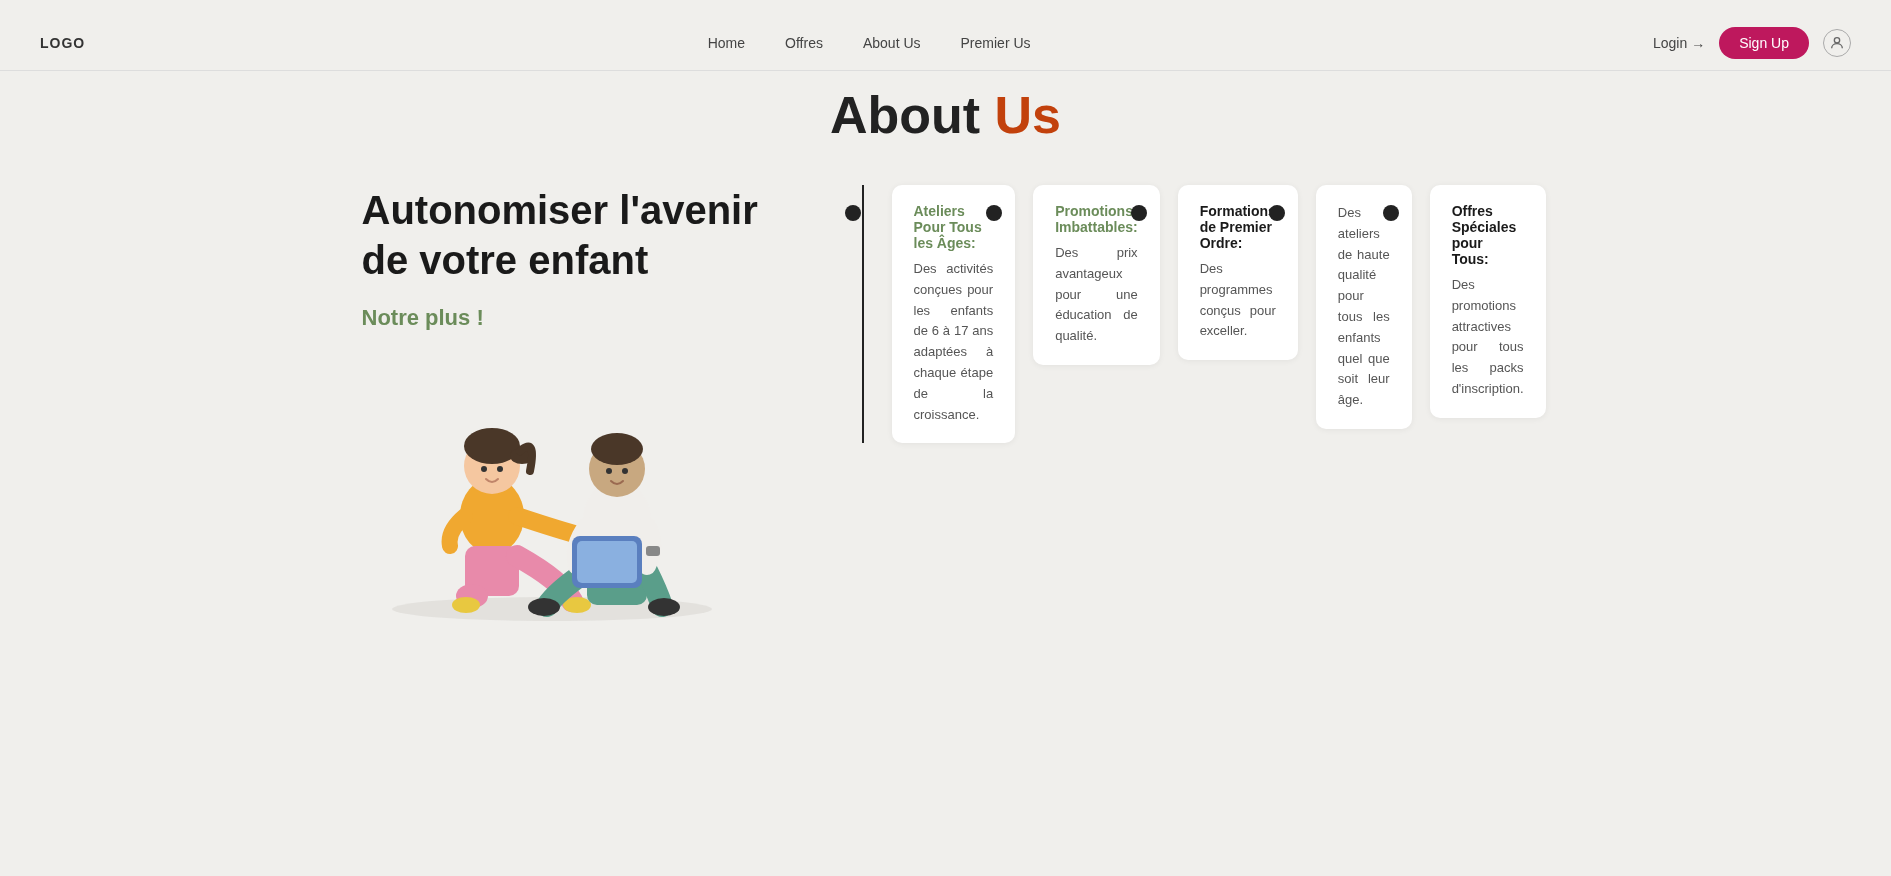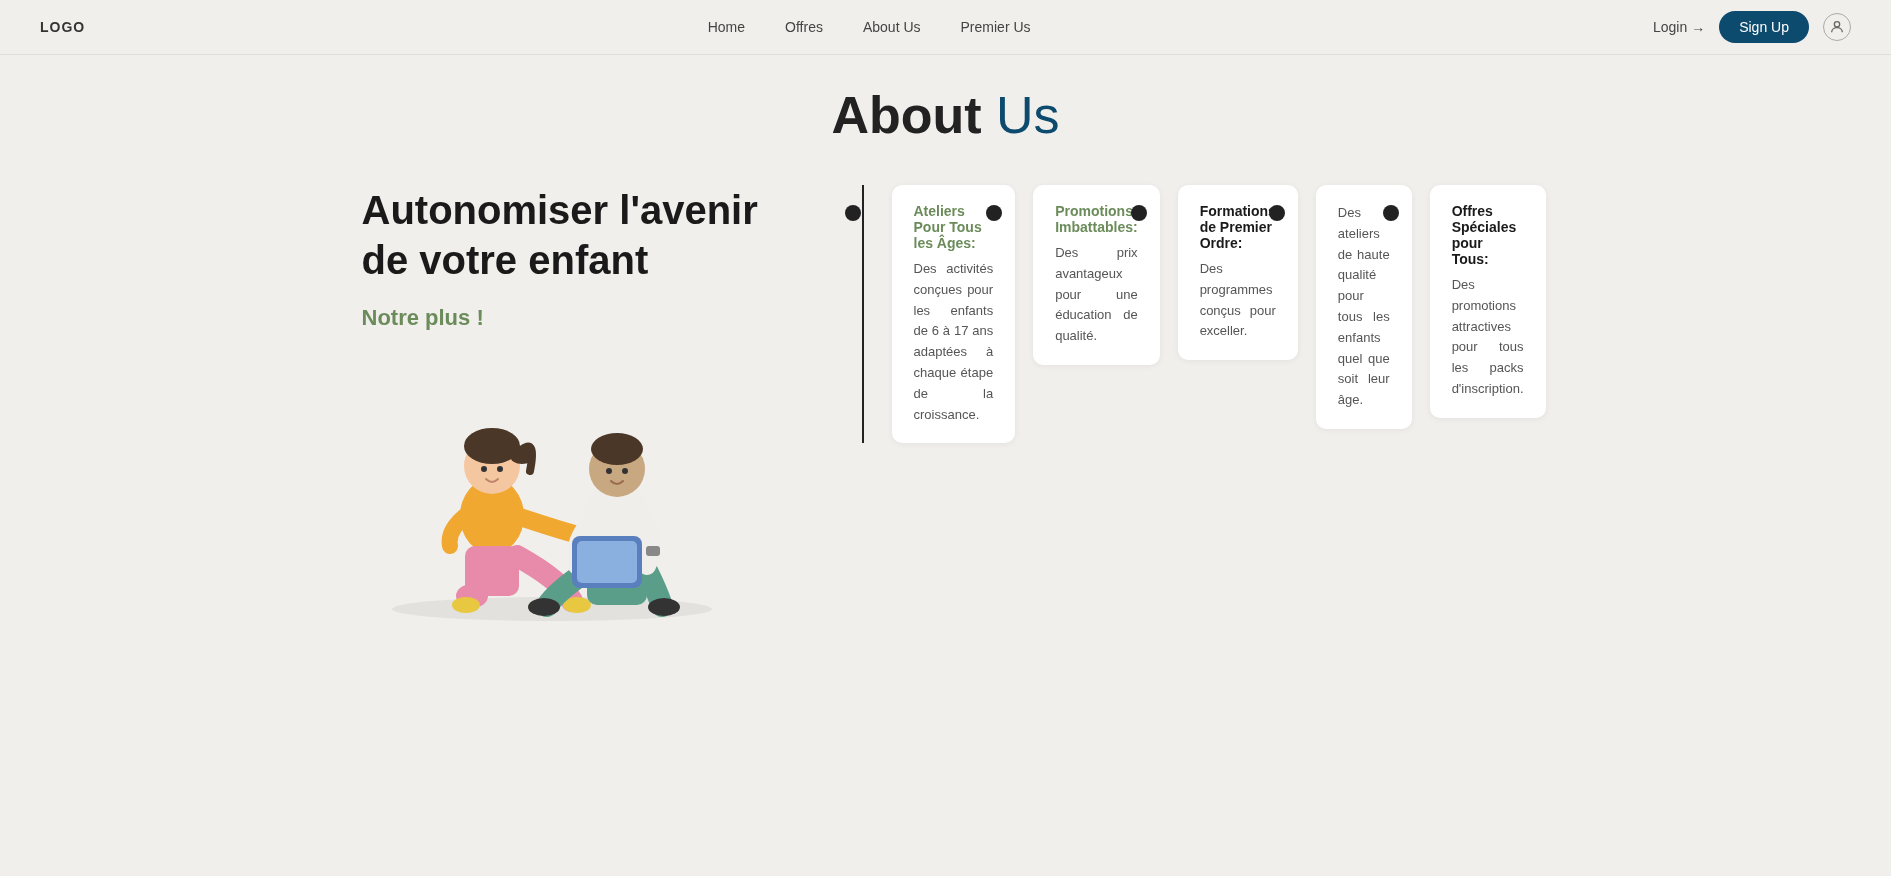--- a/index.html
+++ b/index.html
@@ -18,21 +18,21 @@
     
     .navbar {
       display: flex;
       align-items: center;
       justify-content: space-between;
       padding: 0 40px;
       height: 55px;
       background-color: #f0efec;
       border-bottom: 1px solid #ddd;
       position: sticky;
-      top: 0;
+      top: 16px;
       z-index: 100;
     }
 
     .navbar-logo {
       font-size: 14px;
       font-weight: 700;
       color: #333;
       letter-spacing: 1px;
     }
 
@@ -55,21 +55,21 @@
     }
 
     .login-link {
       font-size: 14px;
       color: #444;
       cursor: pointer;
       text-decoration: none;
     }
 
     .signup-btn {
-      background-color: #0c4a6e;
+      background-color: #be185d;
       color: white;
       border: none;
       border-radius: 20px;
       padding: 8px 20px;
       font-size: 14px;
       cursor: pointer;
       font-weight: 500;
     }
 
     .user-icon {
@@ -96,22 +96,22 @@
       margin-bottom: 40px;
     }
 
     .about-title {
       font-size: 52px;
       font-weight: 800;
       color: #222;
     }
 
     .about-title-highlight {
-      color: #0c4a6e;
-      font-weight: 400;
+      color: #c2410c;
+      font-weight: 700;
       text-align: right;
     }
 
     
     .main-section {
       display: flex;
       gap: 0;
       align-items: flex-start;
       max-width: 1200px;
       margin: 0 auto;

